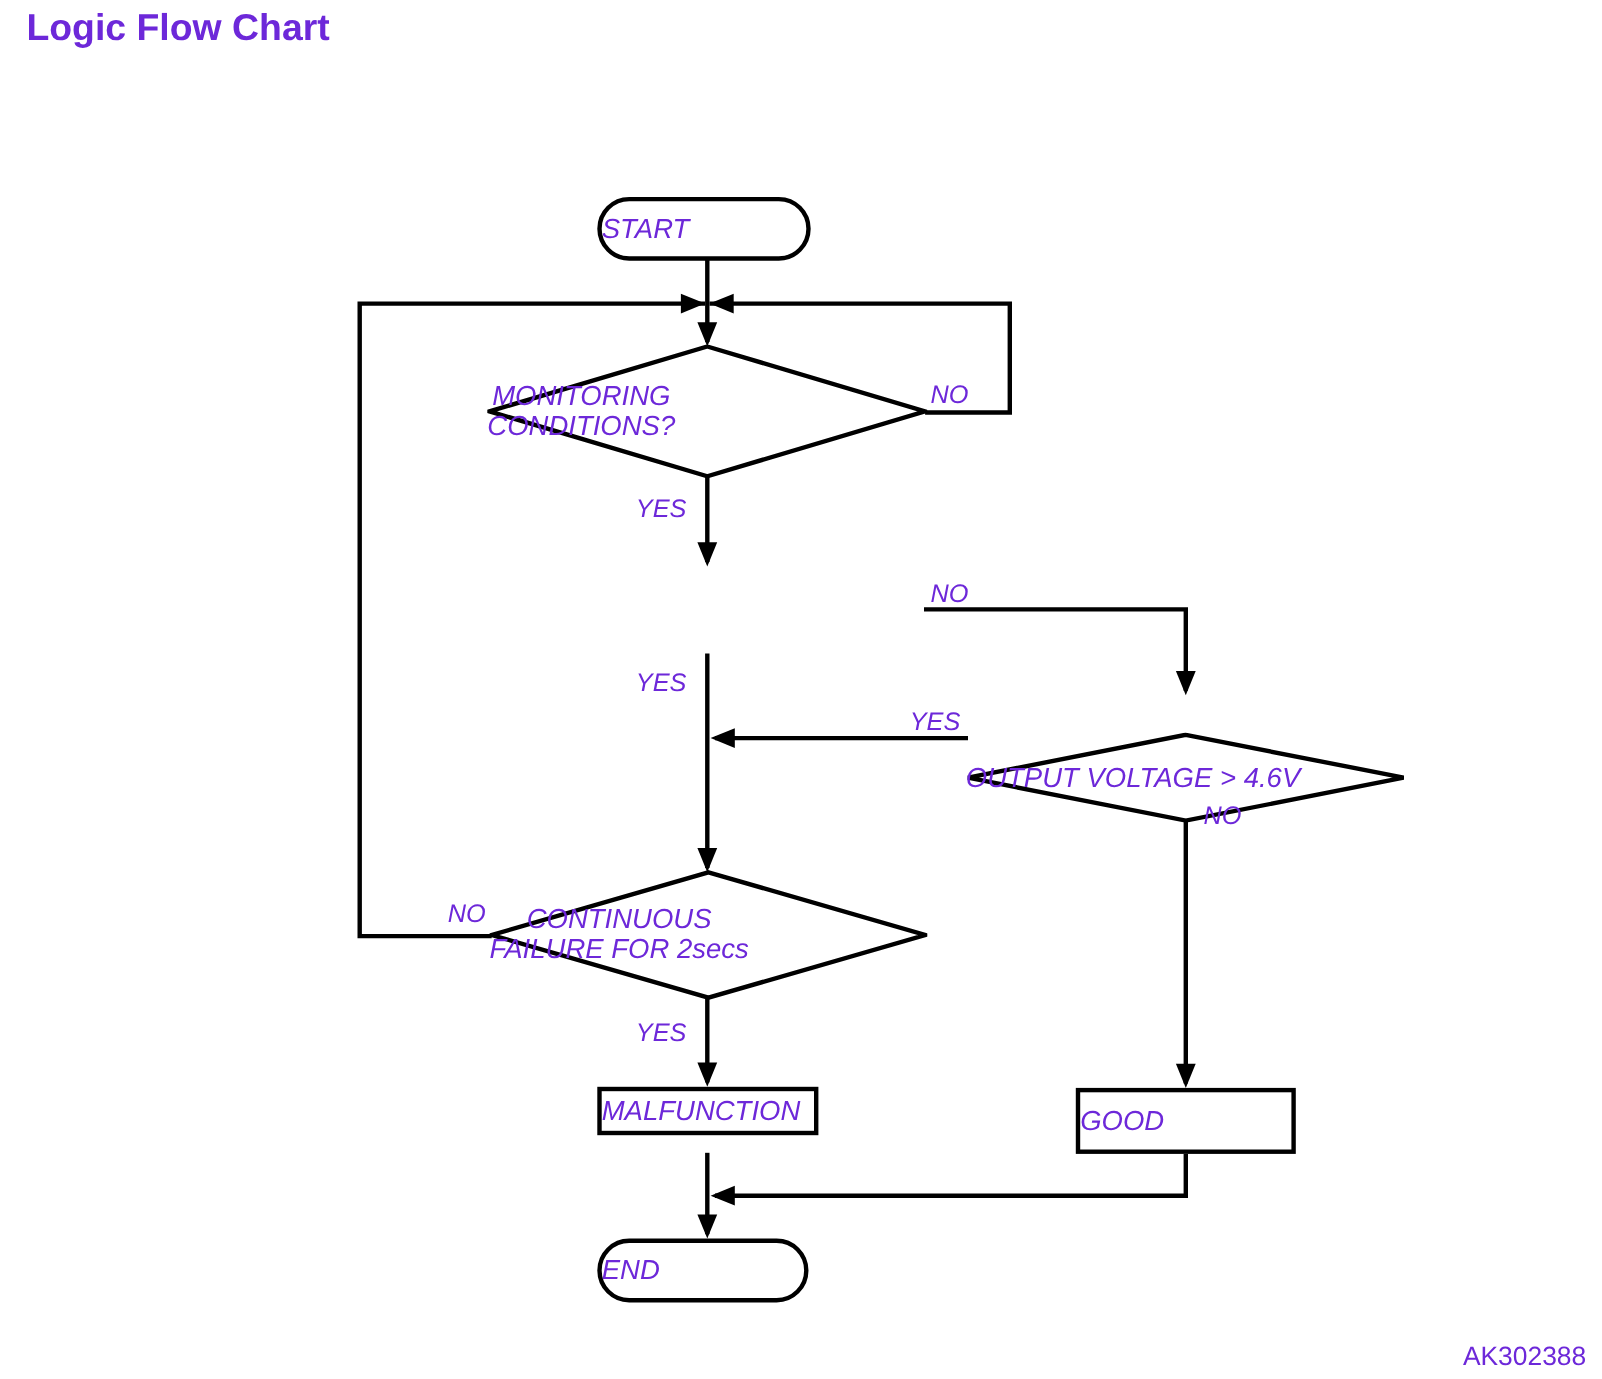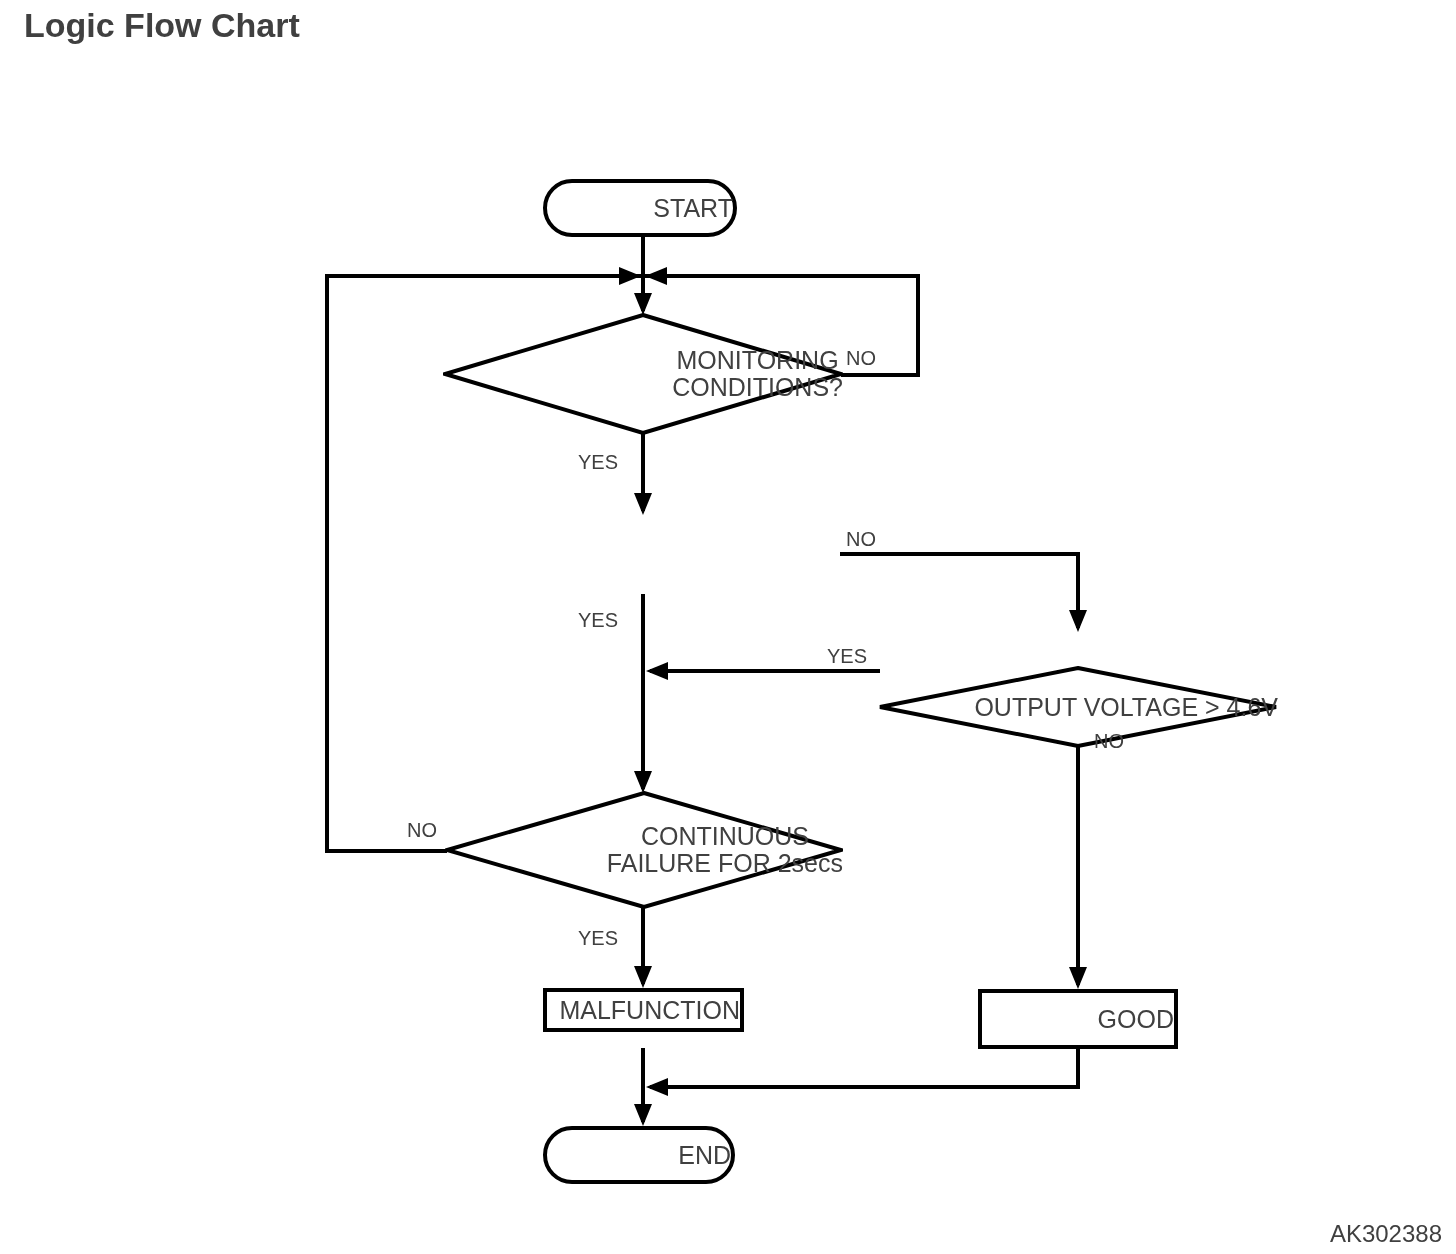--- a/index.html
+++ b/index.html
@@ -1,35 +1,35 @@
 <!DOCTYPE html>
 <html><head>
 <meta charset="utf-8">
 <style>
   html,body{margin:0;padding:0;background:#ffffff;}
   .canvas{
     position:relative;width:1456px;height:1254px;background:#ffffff;
-    font-family:"Liberation Sans",sans-serif;color:#404040;overflow:hidden;
+    font-family:"Liberation Sans",sans-serif;color:#6d28d9;overflow:hidden;
   }
   .page-title{
     position:absolute;left:24px;top:6px;font-size:34px;font-weight:bold;
     letter-spacing:0px;margin:0;
   }
   #wires{position:absolute;left:0;top:0;z-index:1;}
   #wires path{stroke:#000;stroke-width:4;fill:none;stroke-linejoin:miter;}
   #wires polygon{fill:#000;stroke:none;}
   .node{position:absolute;z-index:2;box-sizing:border-box;
-        display:flex;align-items:center;justify-content:flex-end;text-align:center;}
+        display:flex;align-items:center;justify-content:flex-start;text-align:center;font-style:italic;}
   .terminator{border:4px solid #000;border-radius:31px;background:#fff;font-size:25px;}
   .process{border:4px solid #000;background:#fff;font-size:25px;}
   .diamond{border:none;background:transparent;}
   .diamond svg{position:absolute;left:0;top:0;width:100%;height:100%;}
   .diamond polygon{fill:#ffffff;stroke:#000000;stroke-width:4;stroke-linejoin:miter;}
   .ntext{position:relative;z-index:2;font-size:25px;line-height:27px;}
-  .elabel{position:absolute;z-index:3;font-size:20px;line-height:25px;white-space:nowrap;}
+  .elabel{position:absolute;z-index:3;font-size:23px;line-height:25px;white-space:nowrap;font-style:italic;}
   .figure-code{position:absolute;right:14px;top:1220px;font-size:24px;font-weight:normal;z-index:3;}
 </style>
 </head>
 <body>
 
 <div class="canvas">
 
   <h1 class="page-title">Logic Flow Chart</h1>
 
   <svg id="wires" width="1456" height="1254" viewBox="0 0 1456 1254">

